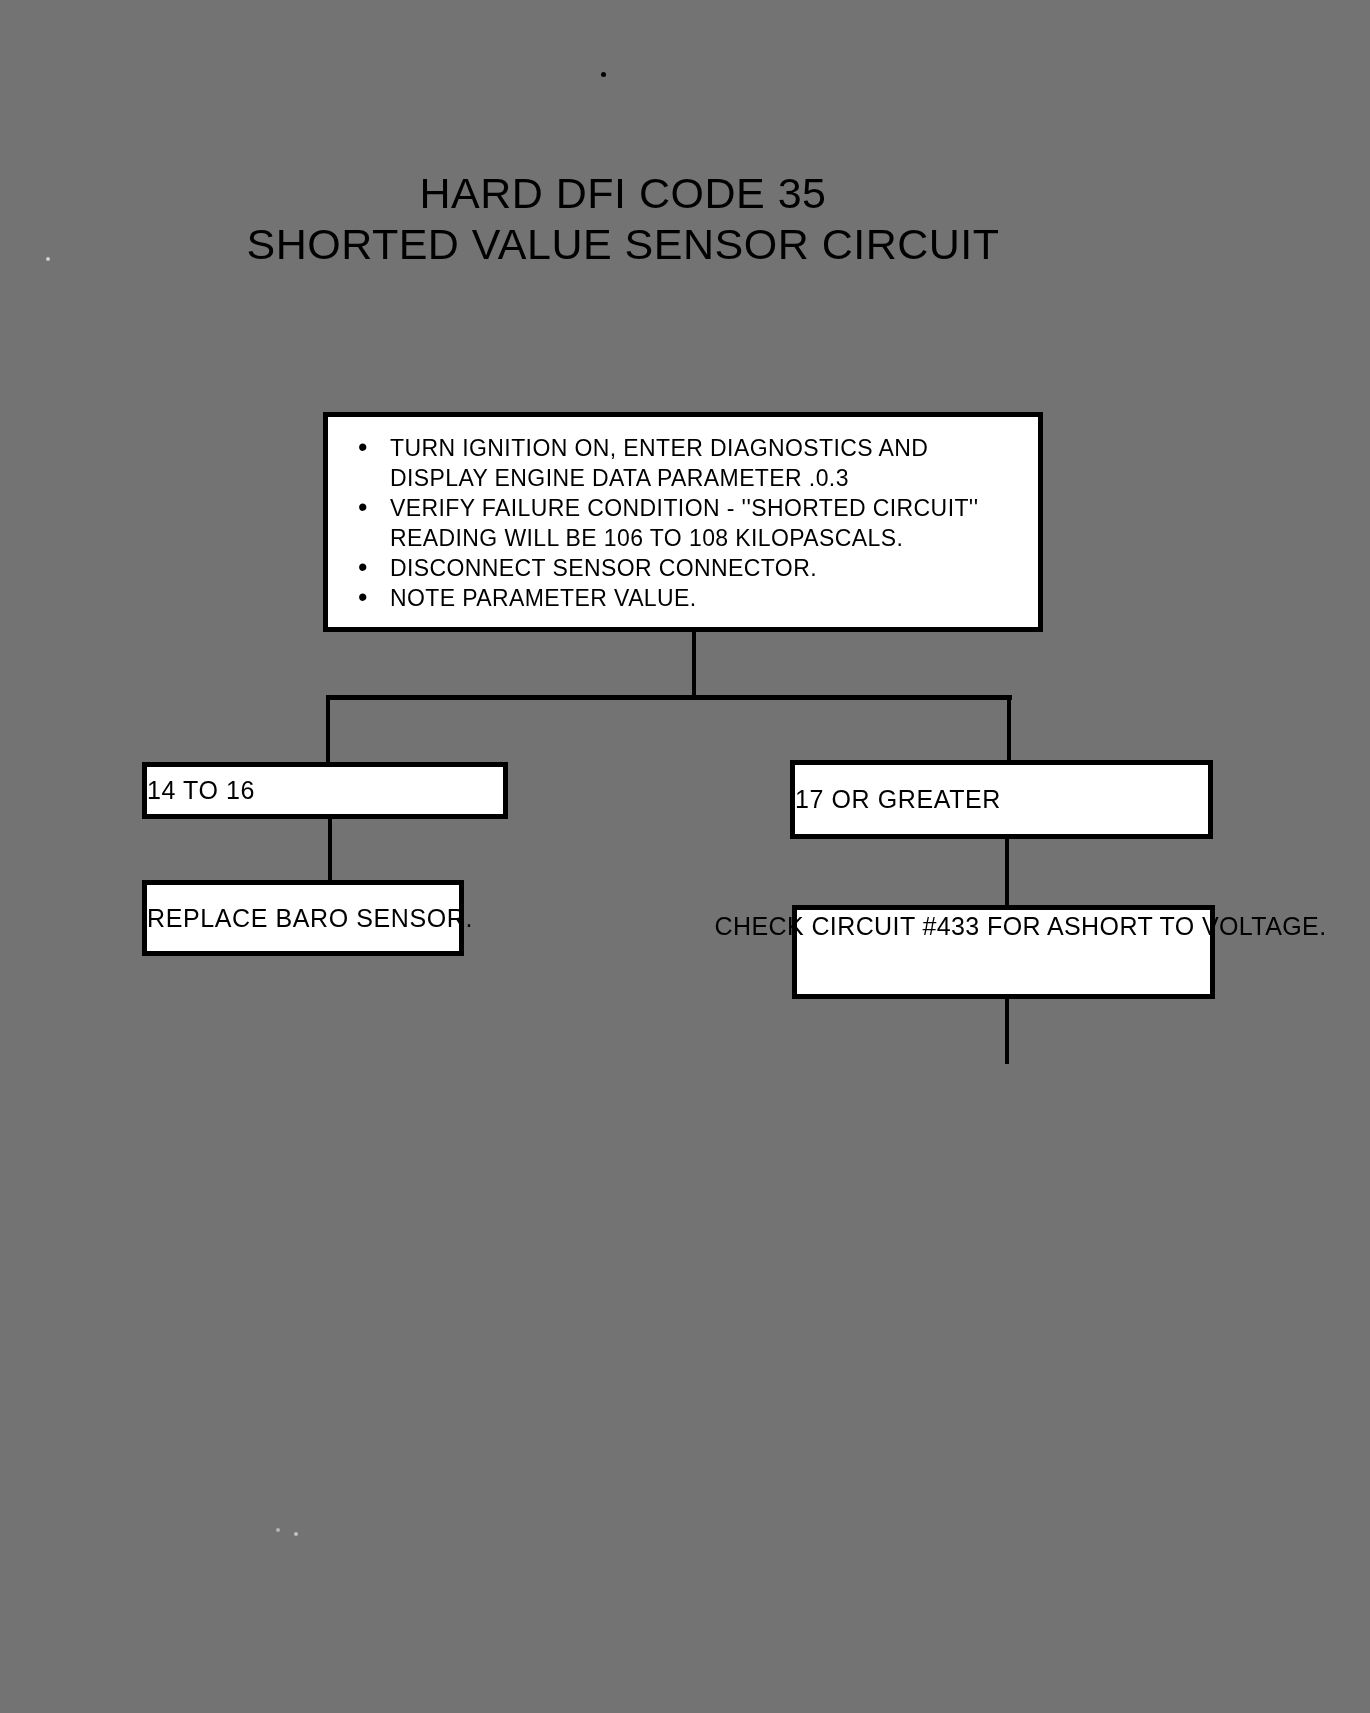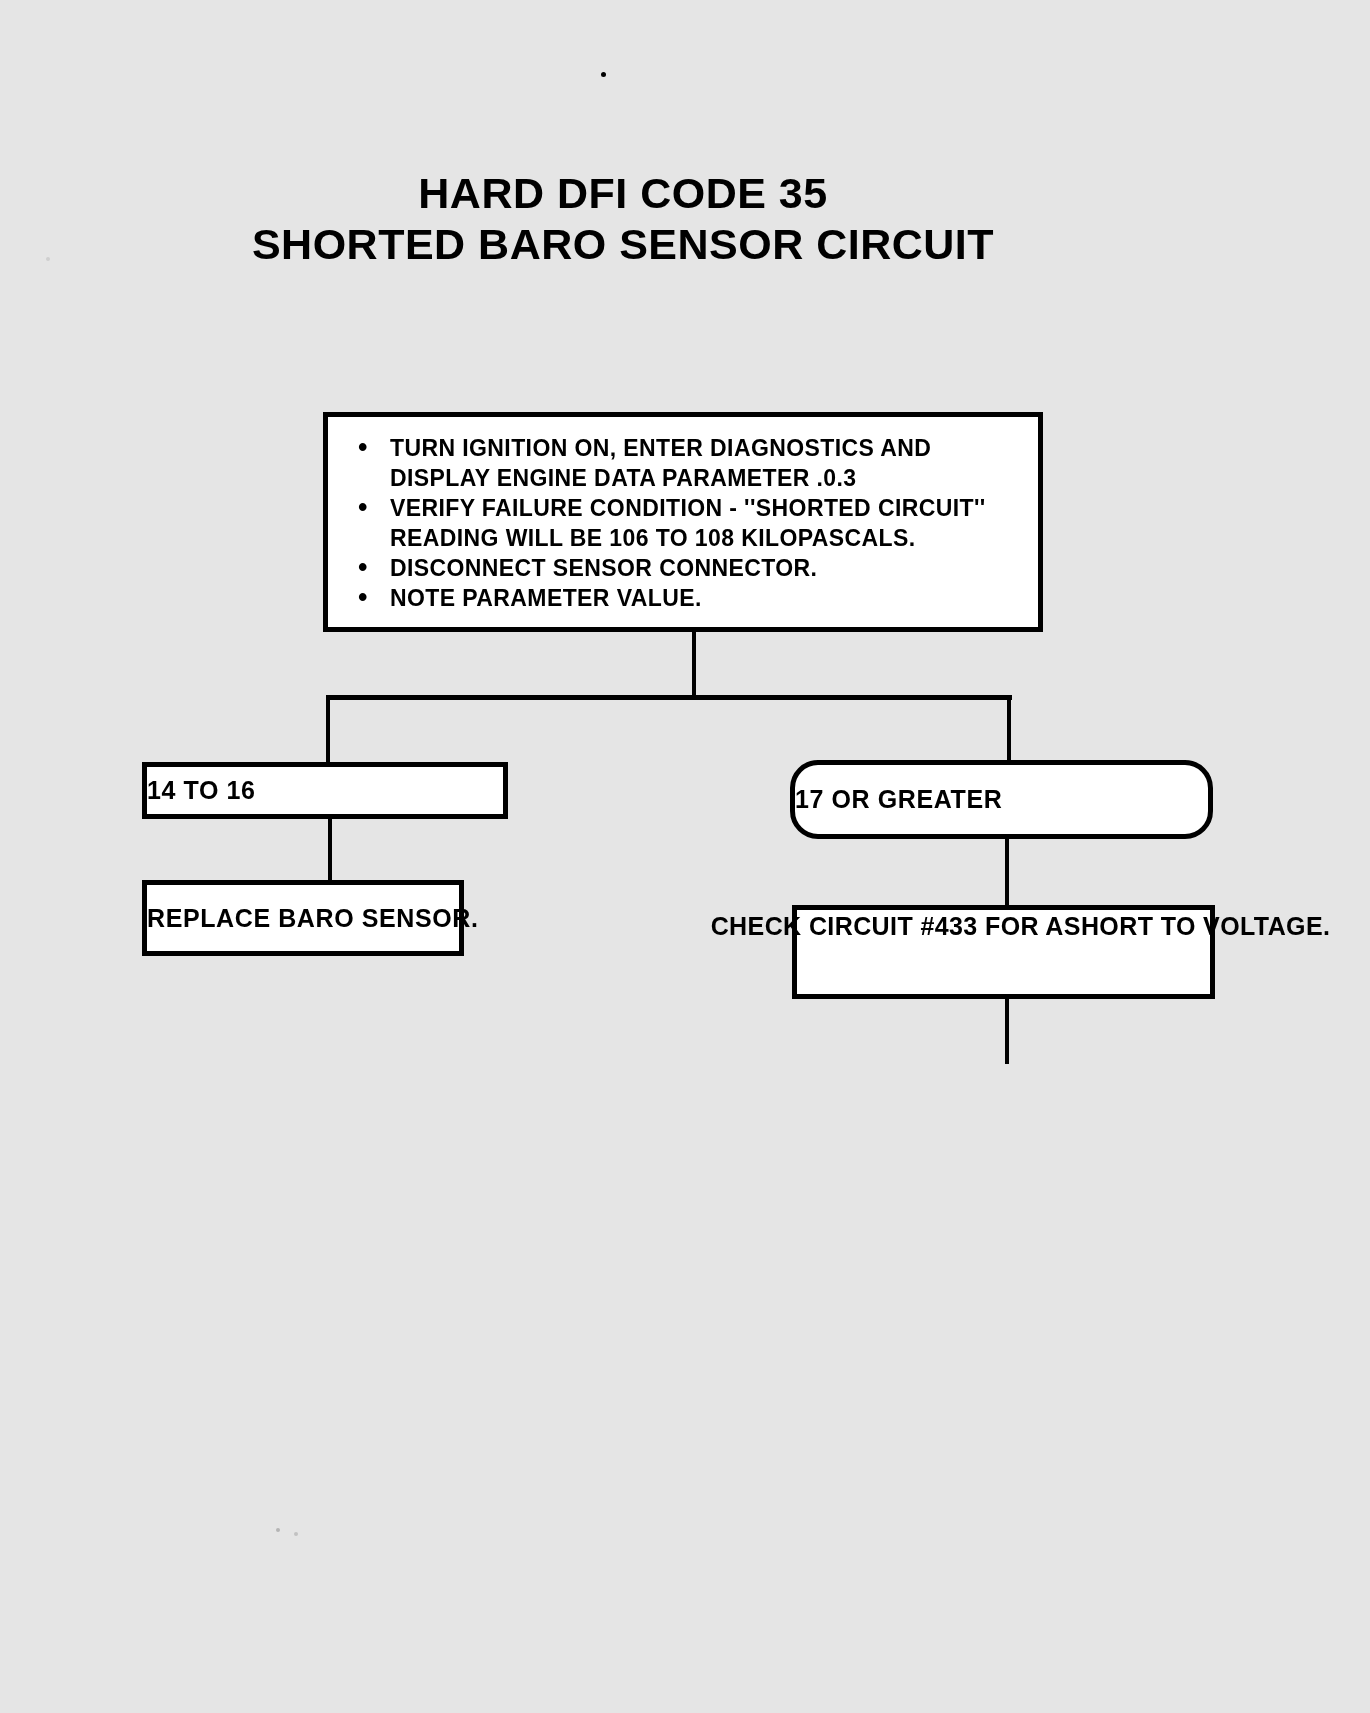--- a/index.html
+++ b/index.html
@@ -1,22 +1,22 @@
 <!DOCTYPE html>
 <html><head>
 <meta charset="utf-8">
 <style>
   html,body { margin:0; padding:0; background:#ffffff; }
   .page {
     position:relative;
     width:1370px; height:1713px;
-    background:#e5e5e5;
+    background:#737373;
     color:#000;
     font-family:"Liberation Sans", sans-serif;
-    font-weight:700;
+    font-weight:400;
     overflow:hidden;
   }
   .title {
     position:absolute;
     left:113px; top:168px; width:1020px;
     text-align:center;
     font-size:43px;
     line-height:51px;
     letter-spacing:0.5px;
     white-space:nowrap;
@@ -46,21 +46,21 @@
     font-size:27px;
   }
 
   
   .center-box {
     display:flex; align-items:center; justify-content:flex-start;
     font-size:25px; letter-spacing:0.6px; white-space:nowrap;
   }
   #cond-left  { left:142px; top:762px; width:366px; height:57px; }
   #action-left{ left:142px; top:880px; width:322px; height:76px; }
-  #cond-right { left:790px; top:760px; width:423px; height:79px;border-radius:28px; }
+  #cond-right { left:790px; top:760px; width:423px; height:79px; }
   .multi-box {
     display:flex; flex-direction:row; justify-content:center;
     font-size:25px; line-height:32px; letter-spacing:0.4px;
     padding-left:34px; white-space:nowrap;
   }
   #step1-box { left:792px; top:905px;  width:423px; height:94px; }
   #step2-box { left:792px; top:1062px; width:421px; height:104px; }
 
   
   #v-main   { left:692px;  top:630px; width:4px;  height:68px; }
@@ -78,21 +78,21 @@
   #speck3 { left:294px; top:1532px; width:4px; height:4px; background:#c2c2c2; }
   #speck4 { left:46px;  top:257px; width:4px; height:4px; background:#cfcfcf; }
 </style>
 </head>
 <body>
 
 <div class="page">
 
   <div class="title">
     <div>HARD DFI CODE 35</div>
-    <div>SHORTED BARO SENSOR CIRCUIT</div>
+    <div>SHORTED VALUE SENSOR CIRCUIT</div>
   </div>
 
   <div class="fbox" id="start-box">
     <div class="bullet-list">
       <div class="brow">
         <span class="dot">•</span>
         <span>TURN IGNITION ON, ENTER DIAGNOSTICS AND</span>
       </div>
       <div class="brow">
         <span class="dot"></span>

